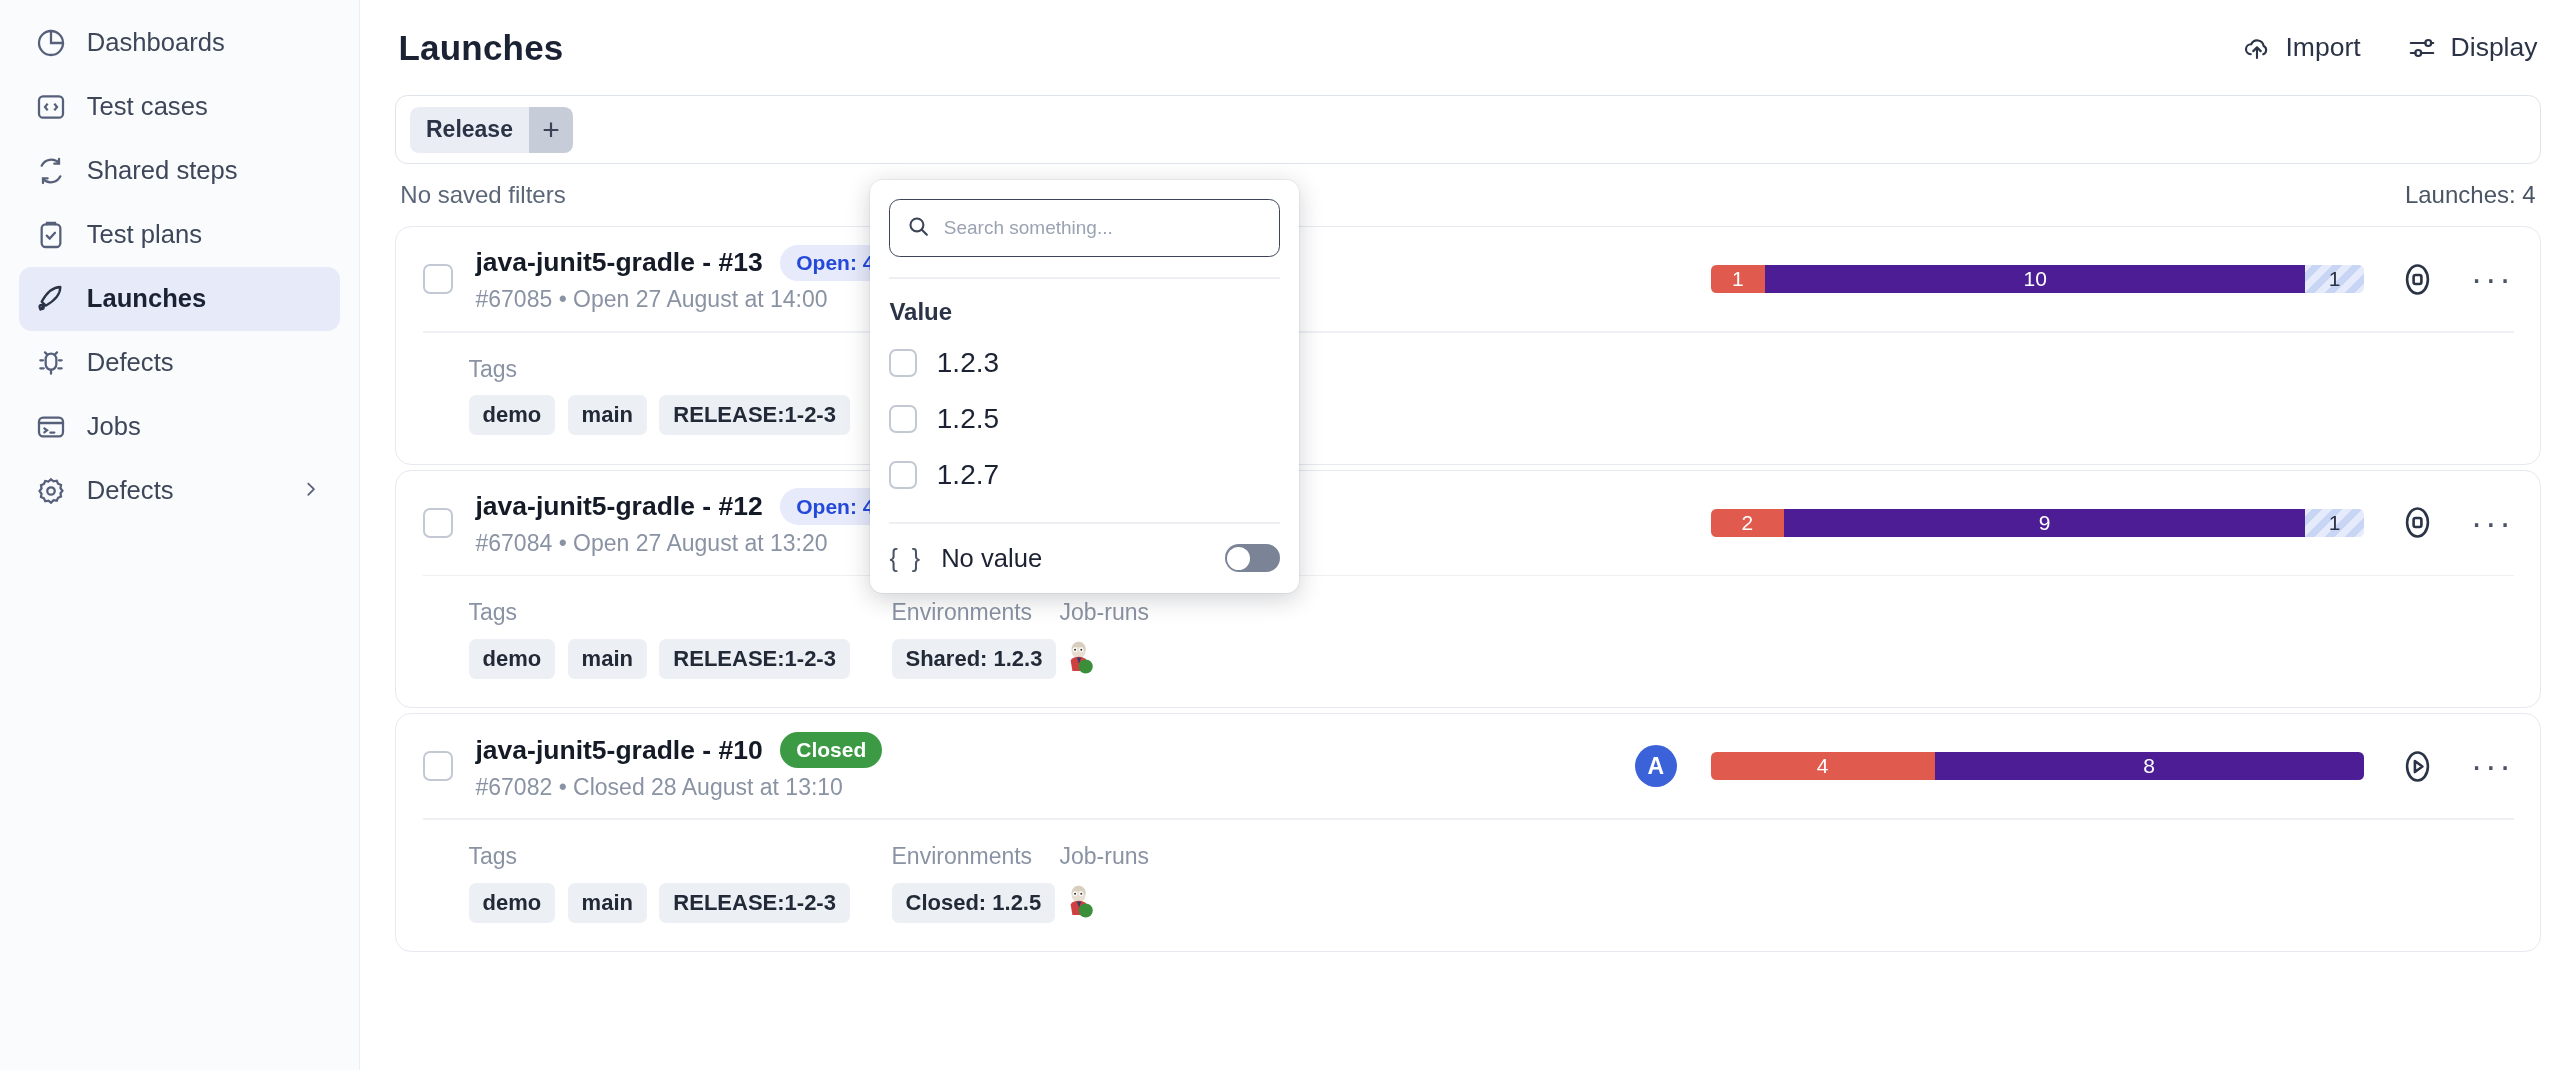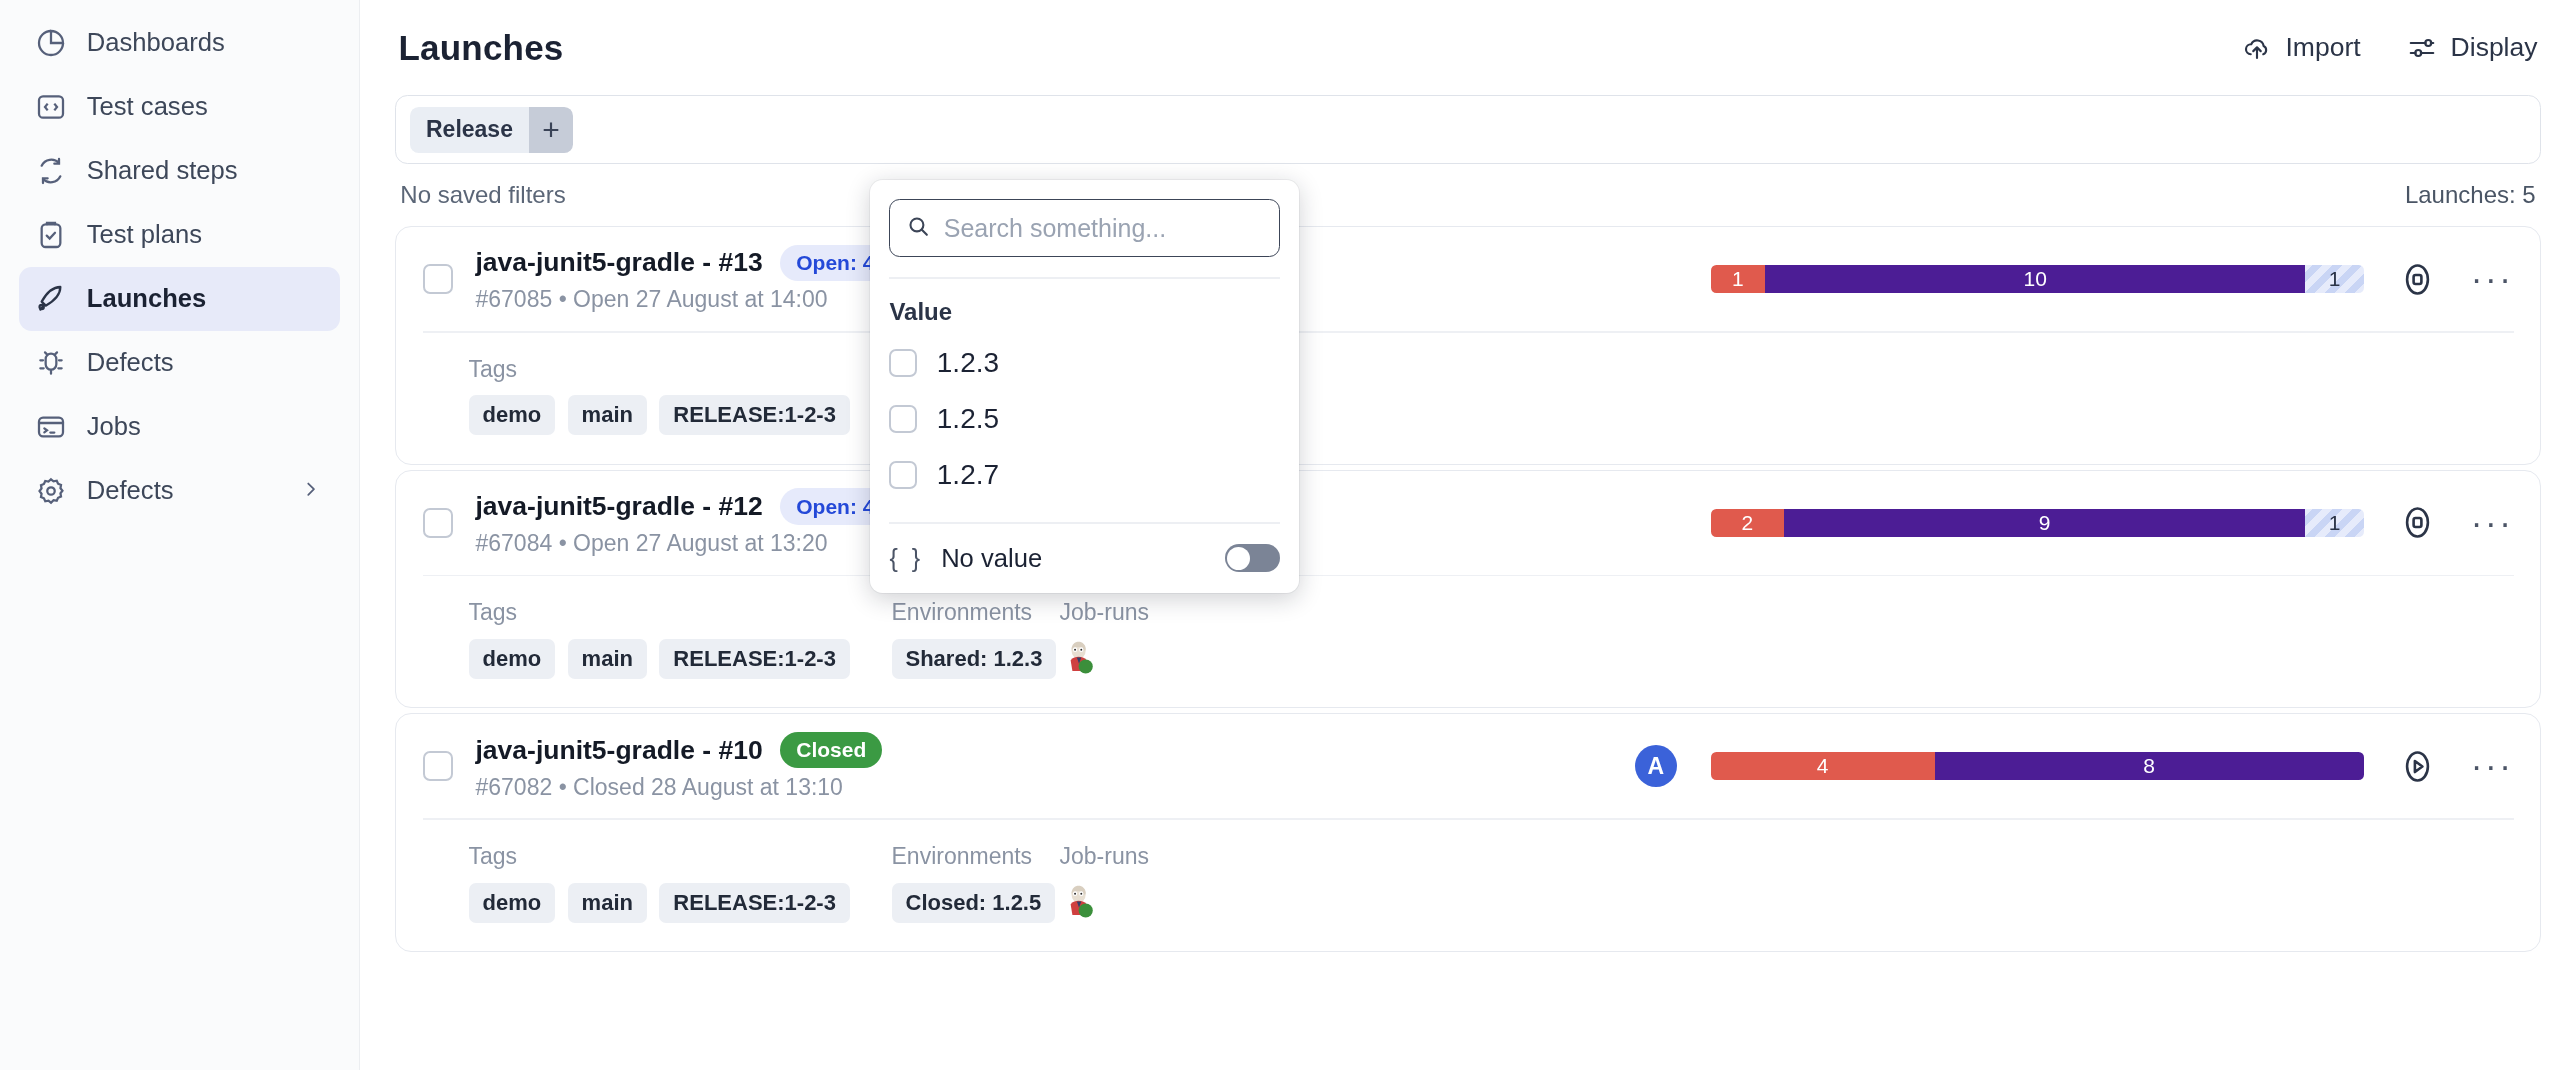--- a/index.html
+++ b/index.html
@@ -130,21 +130,21 @@
     position: absolute; left: 510px; top: 180px; width: 429px;
     background: #fff; border-radius: 12.4px;
     box-shadow: 0 5.3px 25px rgba(20,26,38,.20), 0 0 0 0.9px rgba(20,26,38,.05);
     padding: 19.4px 0 0 0; z-index: 50;
   }
   .dd-search {
     margin: 0 19.4px; height: 58px; border: 1.8px solid #3c4557; border-radius: 10.6px;
     display: flex; align-items: center; gap: 12.4px; padding: 0 16px;
   }
   .dd-search input {
-    border: 0; outline: 0; font-size: 25px; color: #2b3447; width: 100%;
+    border: 0; outline: 0; font-size: 19px; color: #2b3447; width: 100%;
     font-family: "Liberation Sans", sans-serif; background: transparent;
   }
   .dd-search input::placeholder { color: #9aa3b2; }
   .dd-sep { height: 1.8px; background: #edeff3; margin: 19.4px 19.4px 0 19.4px; }
   .dd-group-label { font-size: 24px; font-weight: 700; color: #2b3447; padding: 19.4px 19.4px 8.8px 19.4px; }
   .dd-opt {
     display: flex; align-items: center; gap: 19.4px; height: 56px; padding: 0 19.4px; cursor: pointer;
   }
   .dd-opt .cbox { width: 28px; height: 28px; flex: 0 0 28px; }
   .dd-opt span { font-size: 28px; color: #1b2233; }
@@ -282,21 +282,21 @@
 
     <div class="filter-bar">
       <div class="chip-group">
         <div class="chip-label">Release</div>
         <div class="chip-plus">+</div>
       </div>
     </div>
 
     <div class="filter-meta">
       <span>No saved filters</span>
-      <span class="count">Launches: 5</span>
+      <span class="count">Launches: 4</span>
     </div>
 
     <div class="cards">
 
       <section class="card">
         <div class="card-top">
           <span class="cbox"></span>
           <div class="card-id">
             <div class="card-title-row">
               <span class="card-title">java-junit5-gradle - #13</span>

